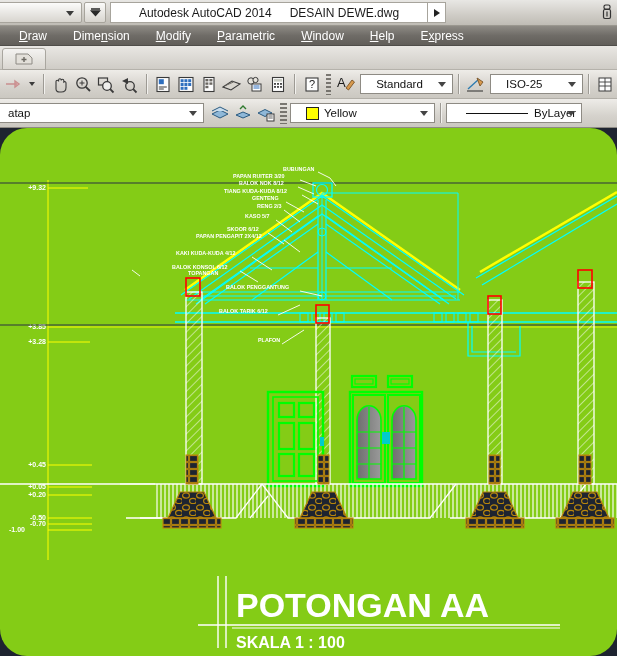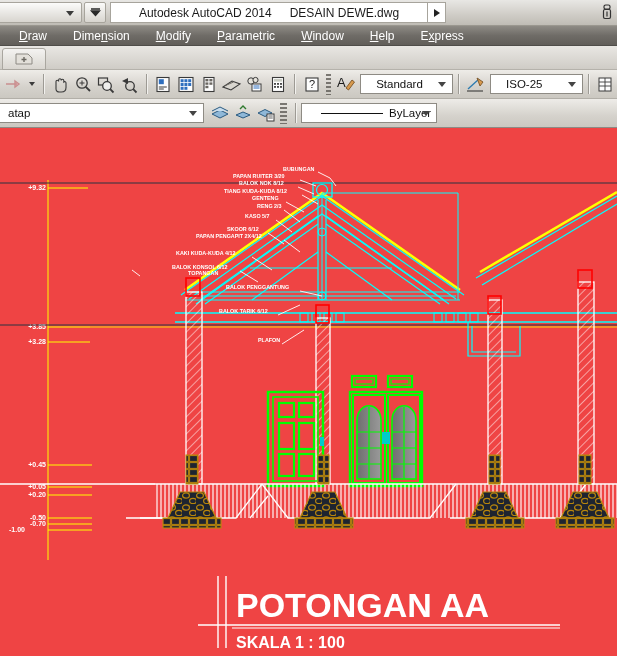--- a/index.html
+++ b/index.html
@@ -292,29 +292,34 @@
     <div class="tbtn">
       <svg width="22" height="20" viewBox="0 0 22 20">
         <path d="M3 10 L10 6.5 L17 10 L10 13.5 Z" fill="#8fb8d8" stroke="#2a5a80" stroke-width="1"></path>
         <rect x="12" y="11" width="7" height="7" fill="#fdfdfd" stroke="#3a3a3a" stroke-width="1"></rect>
         <path d="M13.3 13 h4.4 M13.3 15 h4.4" stroke="#3a3a3a" stroke-width=".8"></path>
       </svg>
     </div>
 
     <div class="tgrip"></div>
 
+    <div class="combo" style="width:145px">
+      <span class="swatch" id="color-swatch" style="background: rgb(255, 255, 0);"></span>
+      <span>Yellow</span>
+      <span class="caret"></span>
+    </div>
     <div class="tsep"></div>
     <div class="combo" style="width:136px">
       <span class="ltline"></span>
       <span>ByLayer</span>
       <span class="caret"></span>
     </div>
   </div>
 
-  <div id="canvas" style="background: #ef4444;">
+  <div id="canvas" style="background: #84cc16; border-radius: 27px;">
     <svg width="617" height="528" viewBox="0 128 617 528">
       <defs>
         <pattern id="wallhatch" width="6" height="6" patternUnits="userSpaceOnUse" patternTransform="rotate(45)">
           <path d="M0 0 V6" stroke="#ffffff" stroke-width="1"></path>
         </pattern>
         <pattern id="groundhatch" width="4" height="30" patternUnits="userSpaceOnUse">
           <path d="M1 0 V30" stroke="#ffffff" stroke-width="1.2"></path>
         </pattern>
         <pattern id="stonehatch" width="14" height="12" patternUnits="userSpaceOnUse">
           <rect width="14" height="12" fill="#1e2430"></rect>

